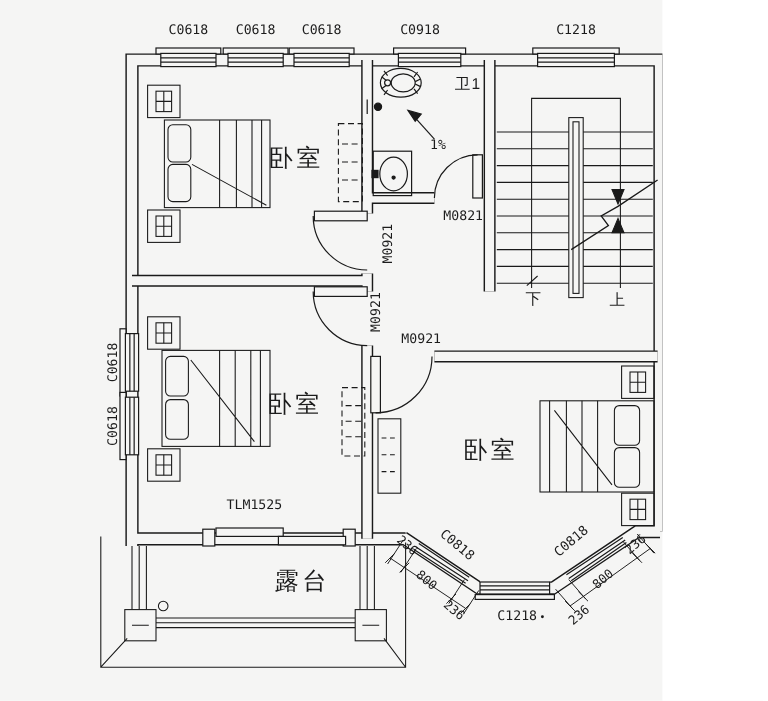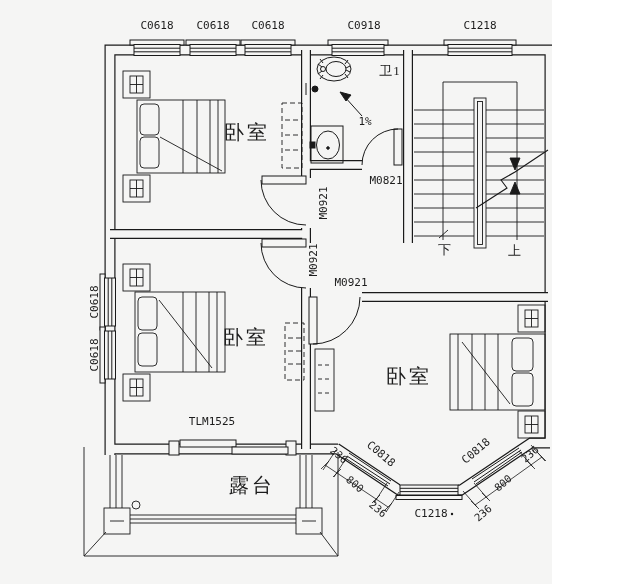--- a/index.html
+++ b/index.html
@@ -3,21 +3,21 @@
 <meta charset="utf-8">
 <style>
   html,body{margin:0;padding:0;}
   .canvas{position:relative;width:552px;height:584px;background:#f5f5f4;overflow:hidden;
           font-family:"DejaVu Sans",sans-serif;color:#1a1a1a;}
   .plan-svg{position:absolute;left:0;top:0;z-index:1;}
   .lbl{position:absolute;z-index:3;white-space:nowrap;color:#1c1c1c;
        font-family:"DejaVu Sans Mono",monospace;font-size:11px;line-height:1;
        transform:translate(-50%,-50%);}
   .lbl.cjk{font-family:Liberation Mono, monospace;font-size:20px;letter-spacing:3px;}
-  .lbl.cjk-s{font-family:Liberation Serif, serif;font-size:13px;letter-spacing:1px;}
+  .lbl.cjk-s{font-family:Liberation Sans, sans-serif;font-size:13px;letter-spacing:1px;}
   .lbl.r90{transform:translate(-50%,-50%) rotate(-90deg);}
   .lbl.r40{transform:translate(-50%,-50%) rotate(40deg);}
   .lbl.rn40{transform:translate(-50%,-50%) rotate(-40deg);}
   .lbl.dim{font-size:10.5px;}
   .watermark{position:absolute;left:163px;top:249px;width:310px;z-index:5;
              font-family:"DejaVu Serif",serif;font-weight:bold;font-size:80px;
              line-height:1.12;letter-spacing:-7px;color:#e8150f;opacity:.93;}
 </style>
 </head>
 <body>
@@ -244,21 +244,21 @@
         <path d="M471,501 L479,509 M482,493 L490,501 M527,461 L535,469 M538,453 L546,461"></path>
         <path d="M463,491L477,507M474,483L488,499M519,451L533,467M531,445L545,461"></path>
       </g>
       <circle cx="452" cy="514" r="1.2" fill="#1a1a1a" stroke="none"></circle>
     </g>
   </svg>
 
   <div class="lbl" style="left:157px;top:25px">C0618</div>
   <div class="lbl" style="left:213px;top:25px">C0618</div>
   <div class="lbl" style="left:268px;top:25px">C0618</div>
-  <div class="lbl" style="left:364px;top:25px">C0918</div>
+  <div class="lbl" style="left:350px;top:25px">C0918</div>
   <div class="lbl" style="left:480px;top:25px">C1218</div>
 
   <div class="lbl r90" style="left:94px;top:302px">C0618</div>
   <div class="lbl r90" style="left:94px;top:355px">C0618</div>
 
   <div class="lbl r40" style="left:381px;top:454px">C0818</div>
   <div class="lbl" style="left:431px;top:513px">C1218</div>
   <div class="lbl rn40" style="left:476px;top:451px">C0818</div>
 
   <div class="lbl r90" style="left:323px;top:203px">M0921</div>

